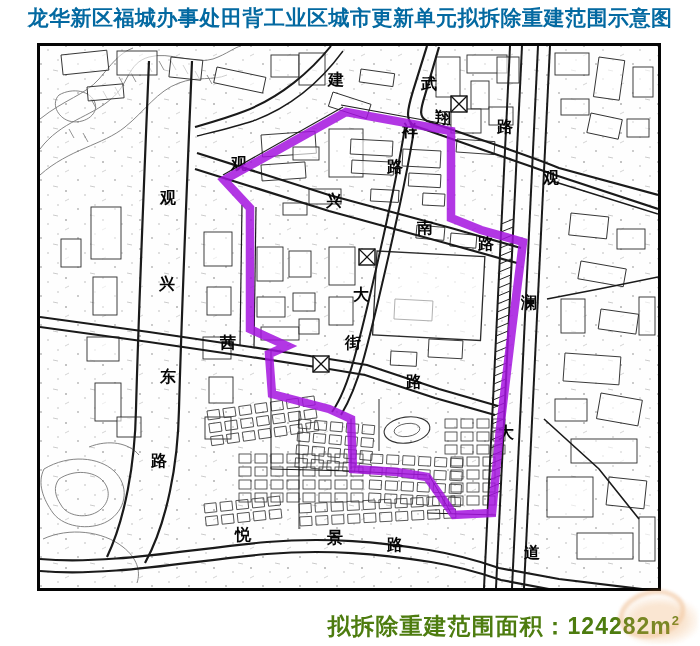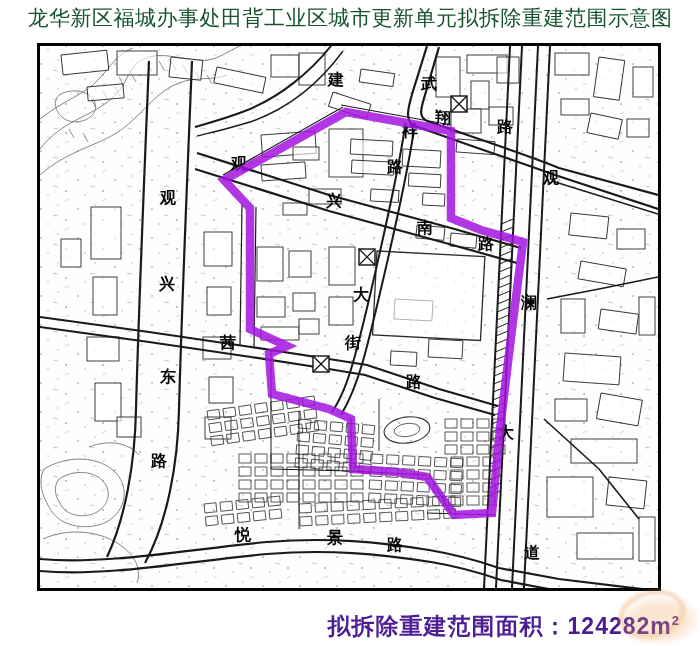--- a/index.html
+++ b/index.html
@@ -2,31 +2,31 @@
 <html><head>
 <meta charset="utf-8">
 <style>
   html,body{margin:0;padding:0;}
   body{
     width:700px;height:646px;position:relative;background:#ffffff;
     font-family:"Liberation Sans", sans-serif;color:#111;overflow:hidden;
   }
   .page-title{
     position:absolute;left:0;right:0;top:4px;margin:0;
-    text-align:center;font-size:21px;font-weight:normal;color:#14532d;
+    text-align:center;font-size:21px;font-weight:bold;color:#0369a1;
     letter-spacing:0.5px;white-space:nowrap;
   }
   .map-frame{
     position:absolute;left:37px;top:43px;width:618px;height:542px;
     border:3px solid #050505;background:#fefefe;overflow:hidden;
   }
   .map-frame svg{display:block;}
   .caption{
     position:absolute;top:611px;right:20px;
-    font-size:23px;font-weight:bold;color:#4c1d95;letter-spacing:1px;
+    font-size:23px;font-weight:bold;color:#4d7c0f;letter-spacing:1px;
     white-space:nowrap;
   }
   .caption sup{font-size:13px;}
   .watermark{
     position:absolute;right:0;bottom:0;width:100px;height:64px;
     pointer-events:none;opacity:.55;filter:blur(1.5px);
   }
   .watermark::before{
     content:"";position:absolute;right:14px;bottom:8px;width:58px;height:38px;
     border:5px solid rgba(226,138,62,.55);border-radius:50%;

